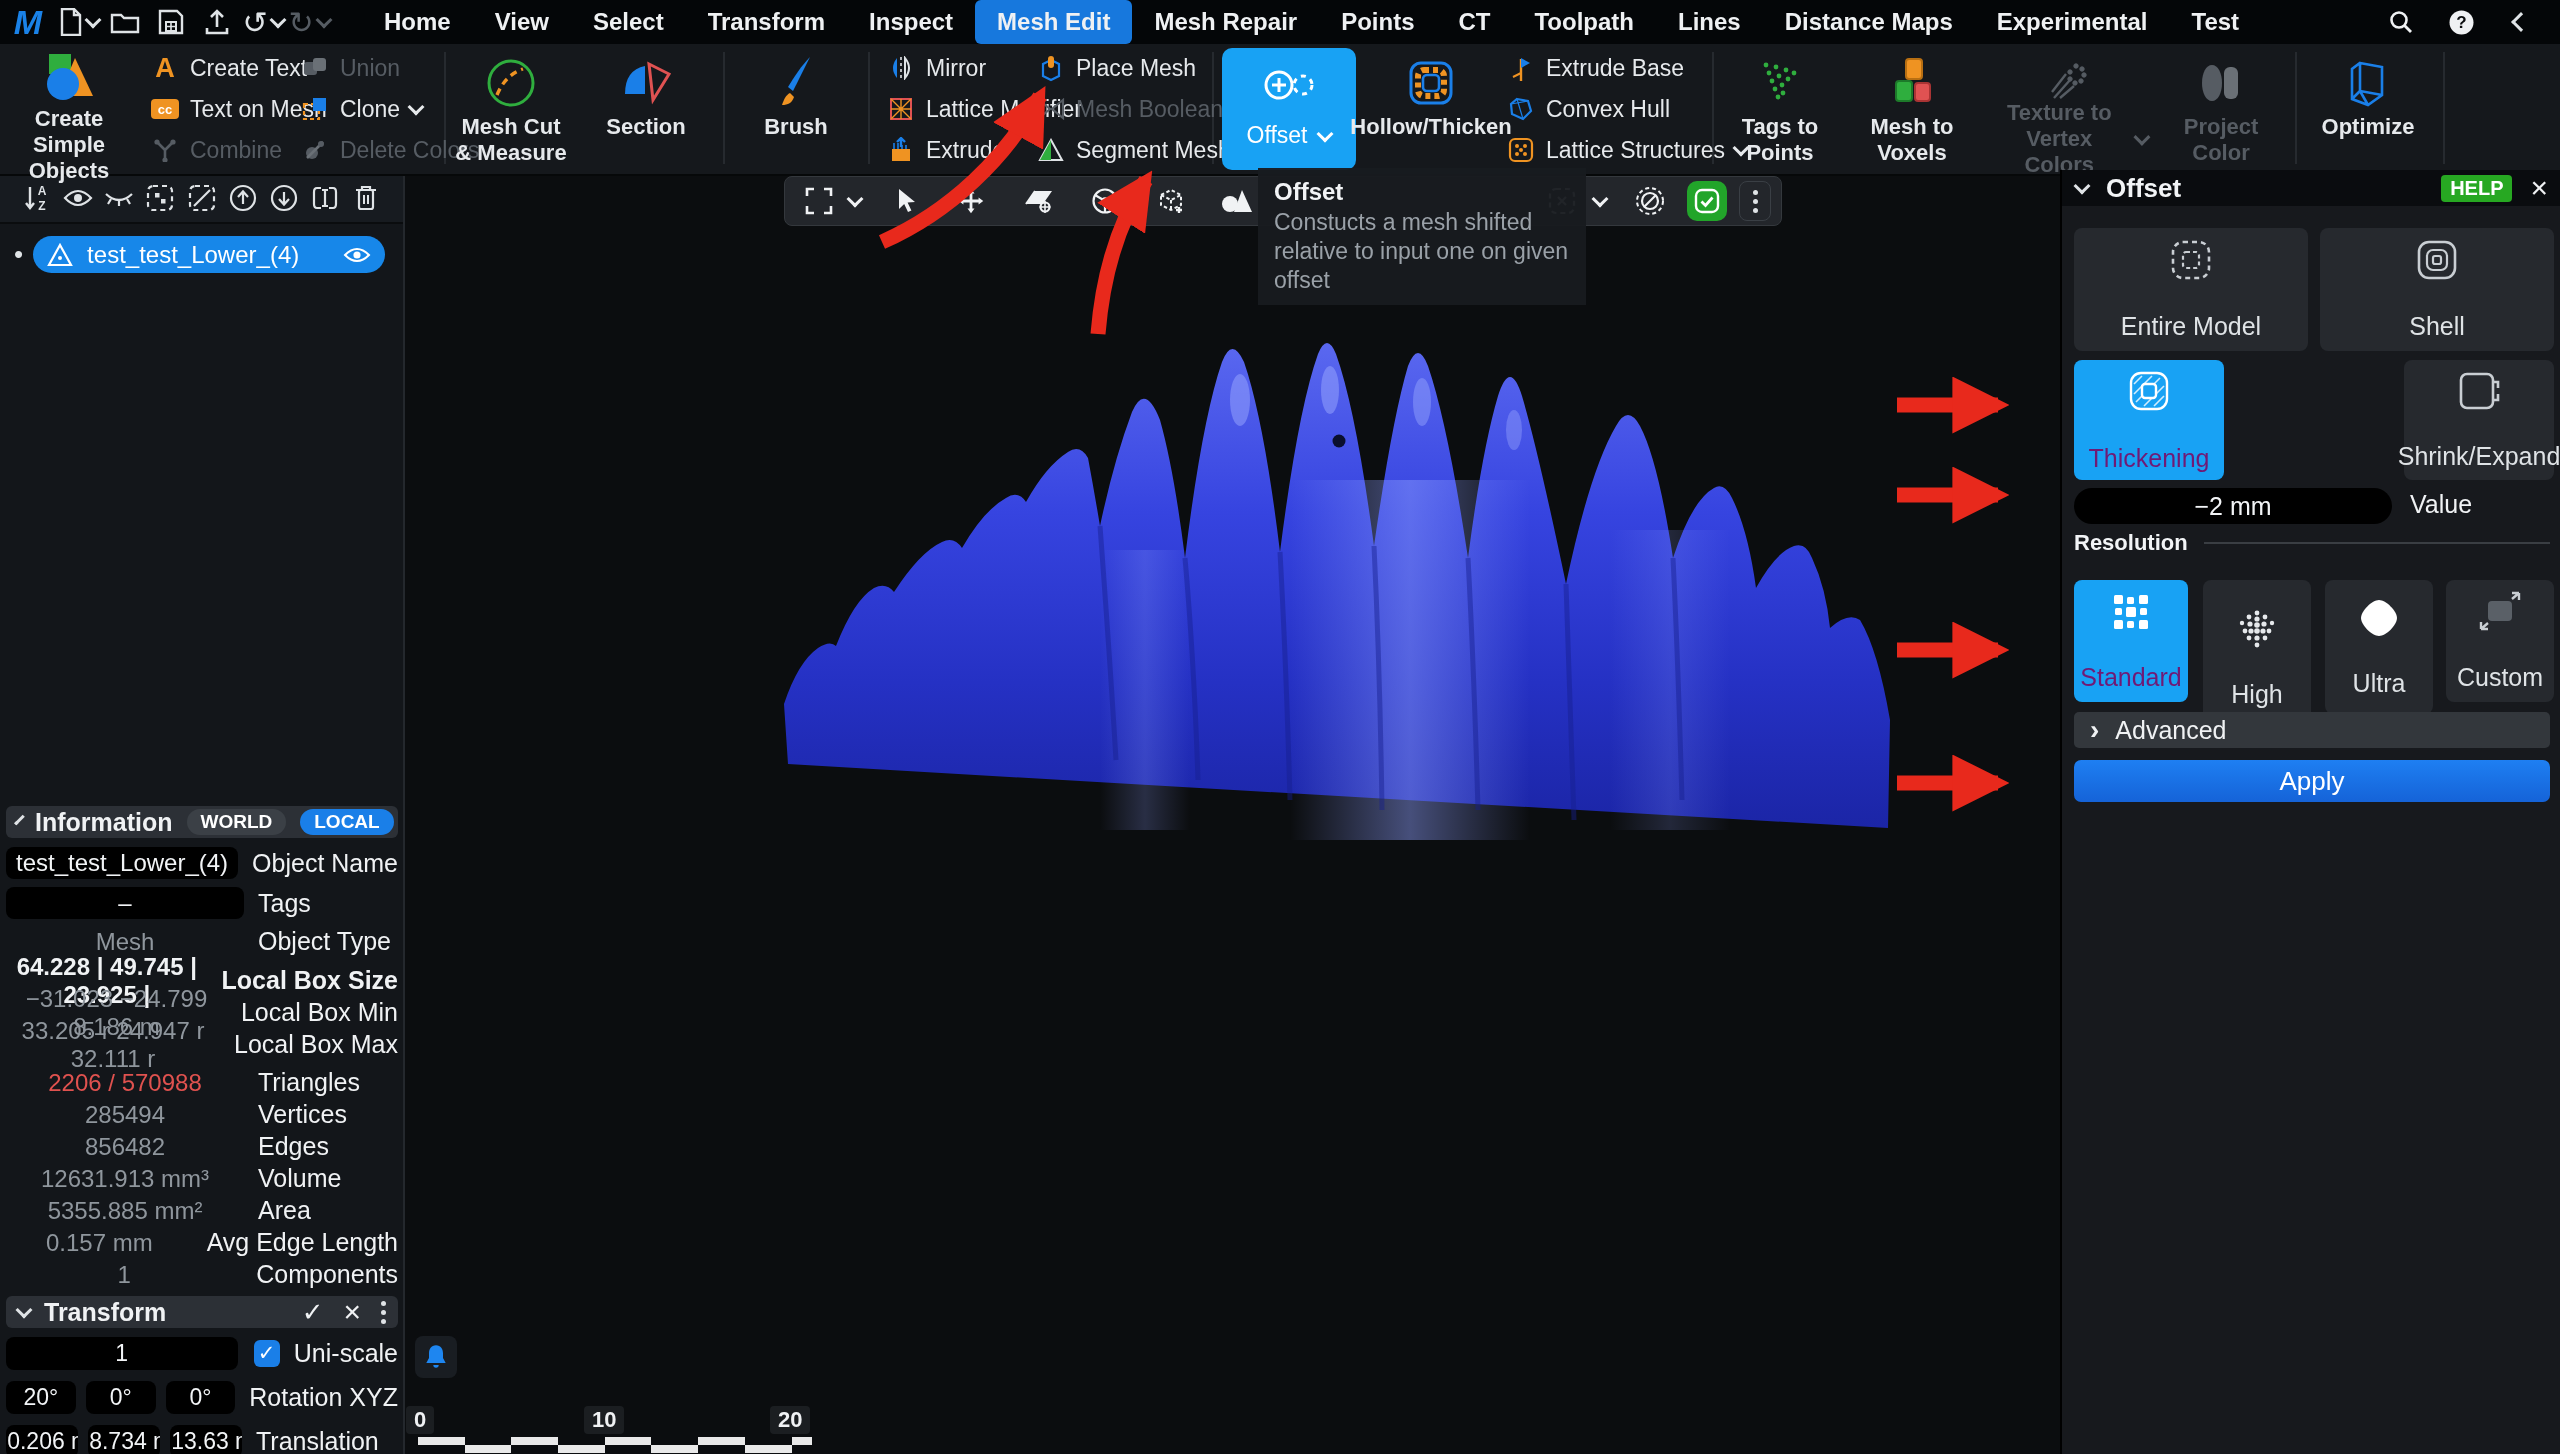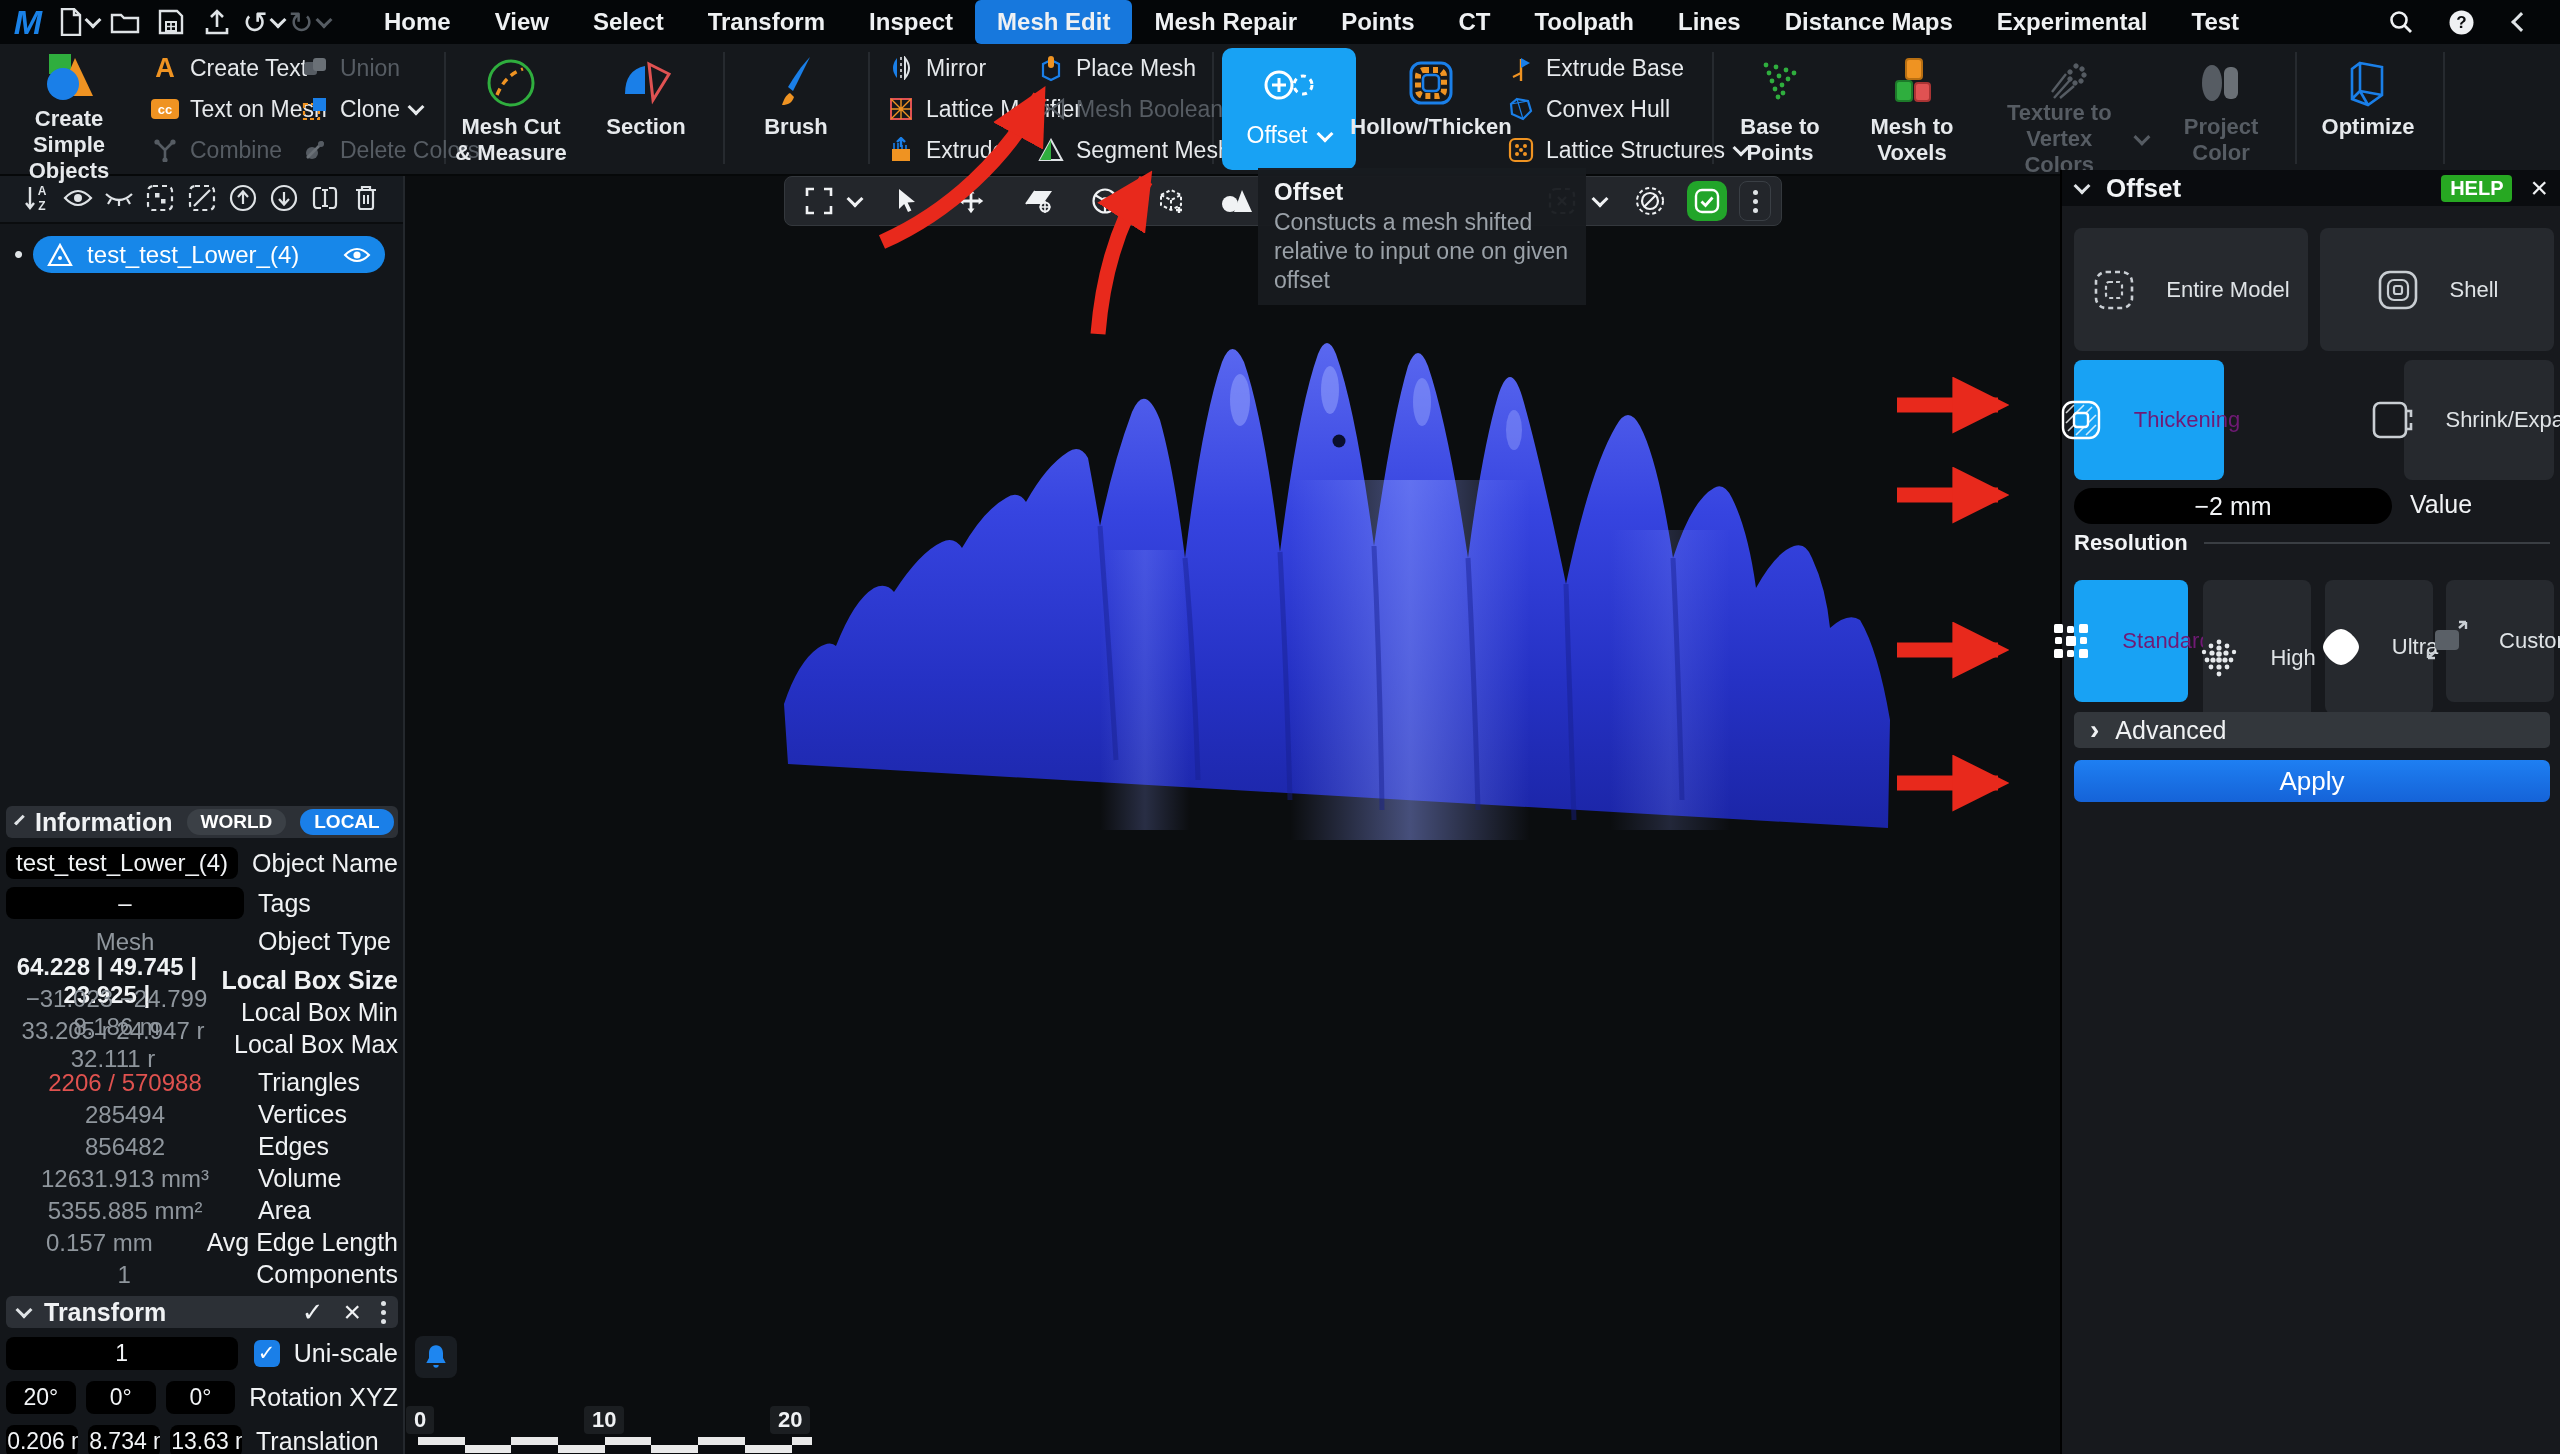--- a/index.html
+++ b/index.html
@@ -66,21 +66,21 @@
   .gz{position:absolute;left:2280px;top:1170px;width:280px;height:180px;z-index:5;}
   .gzcube{position:absolute;left:48px;top:62px;width:152px;height:116px;background:#26292d;border:2px solid #464a50;transform:rotate(-3deg);display:flex;align-items:center;justify-content:center;}
   .gzstrip{position:absolute;left:0;top:0;bottom:0;width:28px;border-right:2px solid #464a50;}
   .gzback{color:#9aa1a8;font-weight:700;font-size:24px;letter-spacing:3px;margin-left:20px;}
   .axlbl{position:absolute;color:#e8eaec;font-size:26px;}
   
   .rpanel{position:absolute;left:2060px;top:170px;width:500px;height:1284px;background:#17191d;border-left:2px solid #000;z-index:25;}
   .rhdr{position:absolute;left:0;top:0;width:500px;height:36px;background:#0a0c0f;display:flex;align-items:center;padding:0 14px;box-sizing:border-box;gap:18px;}
   .rhdr .t{font-size:26px;font-weight:700;color:#f2f4f6;}
   .helpb{margin-left:auto;background:#27a822;color:#fff;font-weight:700;font-size:20px;border-radius:4px;padding:2px 9px;}
-  .card{position:absolute;background:#26292e;border-radius:8px;display:flex;flex-direction:row;align-items:center;justify-content:center;gap:30px;color:#dfe3e6;font-size:22px;}
+  .card{position:absolute;background:#26292e;border-radius:8px;display:flex;flex-direction:column;align-items:center;justify-content:center;gap:30px;color:#dfe3e6;font-size:25px;}
   .card.sel{background:#18a2f4;color:#701a75;}
   .vfield{position:absolute;background:#000;border-radius:18px;display:flex;align-items:center;justify-content:center;color:#f2f4f6;font-size:25px;}
   .seclbl{position:absolute;font-size:22px;font-weight:700;color:#f2f4f6;display:flex;align-items:center;gap:16px;width:476px;}
   .seclbl .ln{flex:1;height:2px;background:#3a3e43;}
   .advbar{position:absolute;left:12px;top:542px;width:476px;height:36px;background:#33373c;border-radius:5px;display:flex;align-items:center;gap:16px;padding:0 16px;box-sizing:border-box;font-size:25px;color:#f0f2f4;}
   .applybtn{position:absolute;left:12px;top:590px;width:476px;height:42px;border-radius:7px;background:linear-gradient(180deg,#1e7ff2,#1563d8);display:flex;align-items:center;justify-content:center;font-size:26px;color:#fff;}
   .overlay{position:absolute;left:0;top:0;width:2560px;height:1454px;z-index:40;pointer-events:none;}
 </style>
 </head>
 <body>
@@ -392,21 +392,21 @@
           <circle cx="13" cy="14" r="2.4"></circle>
             <circle cx="23" cy="17" r="2.4"></circle>
             <circle cx="32" cy="20" r="2.4"></circle>
           <circle cx="16" cy="22" r="2.4"></circle>
             <circle cx="26" cy="26" r="2.4"></circle>
             <circle cx="19" cy="30" r="2.4"></circle>
             <circle cx="27" cy="34" r="2.4"></circle>
             <circle cx="22" cy="38" r="2.4"></circle>
         </svg>
       </span>
-      <span class="cap">Base to Points</span>
+      <span class="cap">Tags to Points</span>
     </div>
 
     <div class="rbig" style="left:1852px;width:120px;">
       <span class="bic">
         <svg width="48" height="52" viewBox="0 0 48 52">
           <rect x="18" y="2" width="16" height="20" rx="3" fill="#ef9322" stroke="#b86f12" stroke-width="2"></rect>
           <rect x="8" y="24" width="16" height="20" rx="3" fill="#2fae3e" stroke="#1d7a2a" stroke-width="2"></rect>
           <rect x="27" y="26" width="15" height="18" rx="3" fill="#e05252" stroke="#a93434" stroke-width="2"></rect>
         </svg>
       </span>

